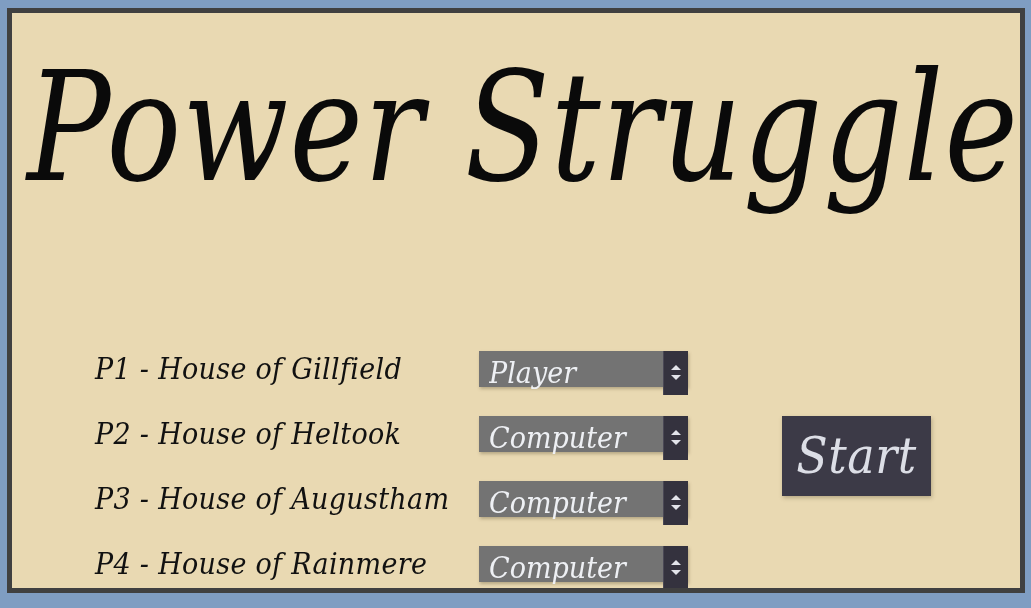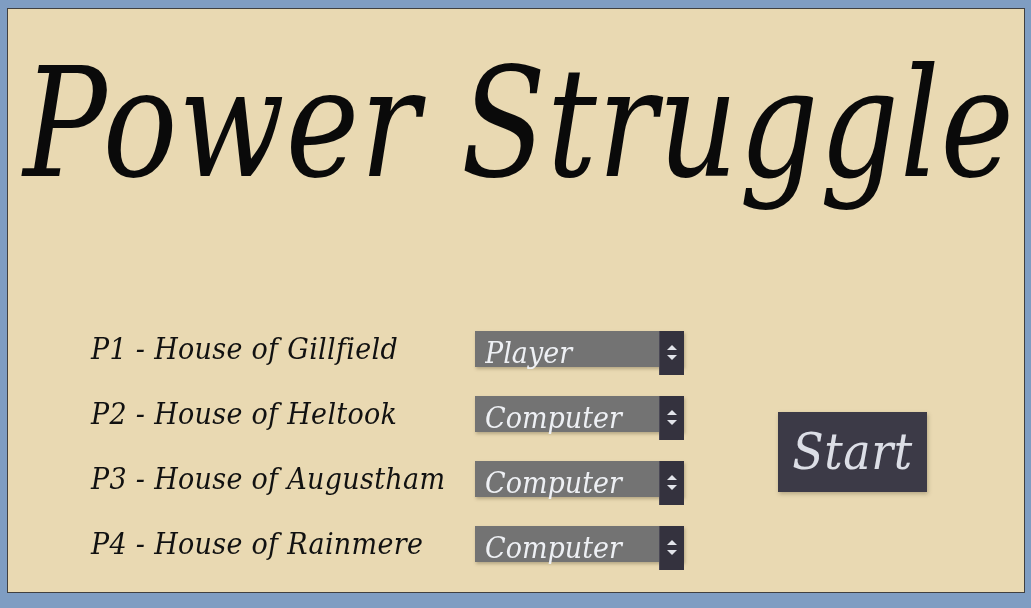--- a/index.html
+++ b/index.html
@@ -31,21 +31,21 @@
     pointer-events:none;
   }
 
   #app-canvas {
     position: absolute;
     left: 7px;
     top: 8px;
     width: 1018px;
     height: 585px;
     background: #e9d9b2;
-    border: 1px solid #404040;
+    border: 5px solid #404040;
     box-sizing: border-box;
     overflow: hidden;
   }
 
   
   #game-title {
     position: absolute;
     left: 0;
     top: 40px;
     width: 100%;
@@ -59,21 +59,21 @@
     color: #0a0a0a;
     white-space: nowrap;
     transform: scaleY(1.18) scaleX(0.97);
     transform-origin: center top;
   }
 
   
   #player-list {
     position: absolute;
     left: 0;
-    top: 312px;
+    top: 328px;
     width: 100%;
   }
   .player-row {
     position: relative;
     height: 65px;
   }
   .player-label {
     position: absolute;
     left: 83px;
     top: 10px;

